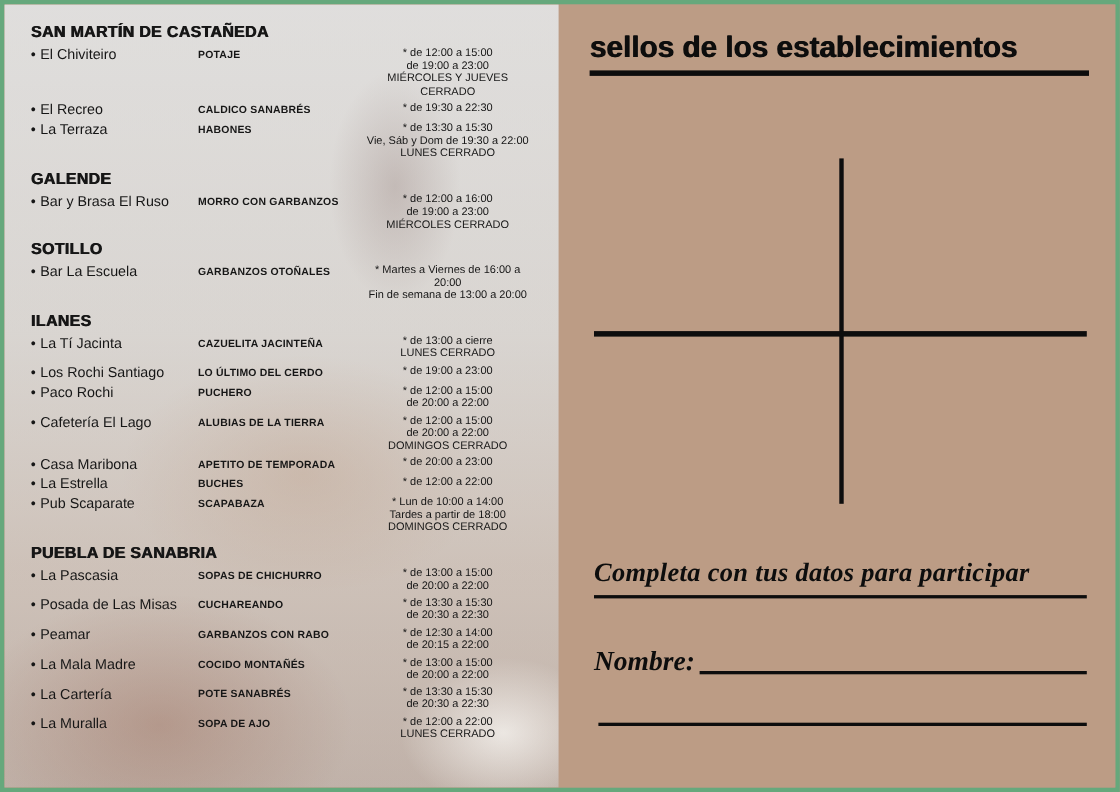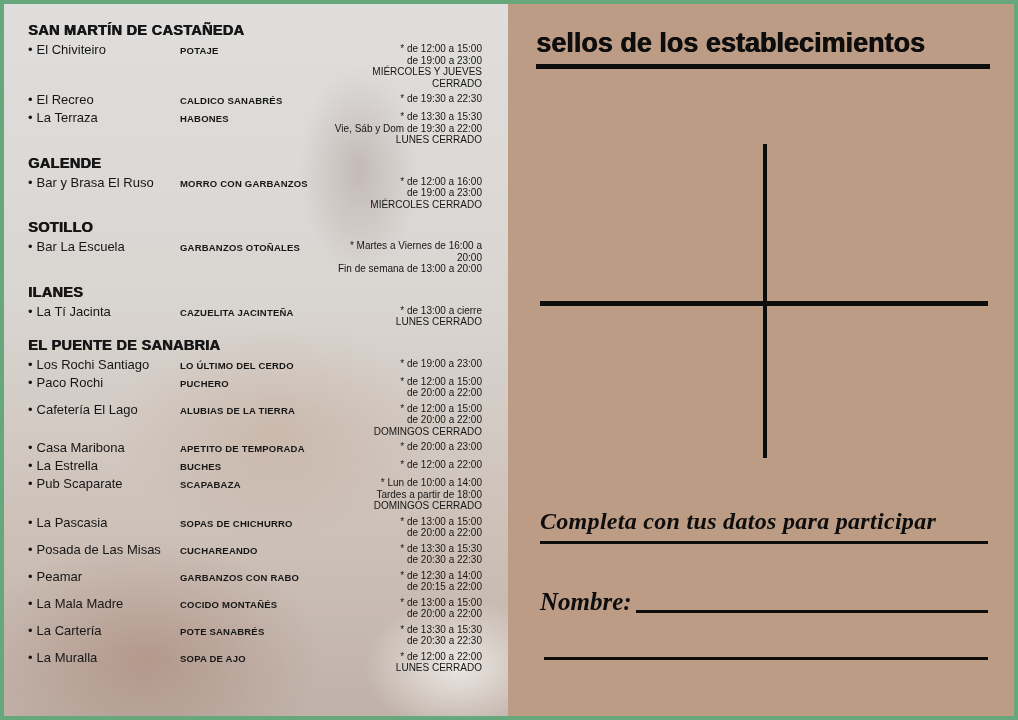--- a/index.html
+++ b/index.html
@@ -47,21 +47,21 @@
     margin:9px 0 5px;
   }
   .section:first-child .town{ margin-top:0; }
   .row{ display:flex; align-items:flex-start; margin-bottom:4px; }
   .rname{ width:152px; font-size:13px; font-weight:400; line-height:14px; }
   .rname .bullet{ margin-right:4px; }
   .dish{
     width:152px; font-size:9.5px; font-weight:600; letter-spacing:.2px;
     line-height:11.5px; padding-top:2px; text-transform:uppercase;
   }
-  .sched{ flex:1; text-align:right; font-size:10px; font-weight:500; }
+  .sched{ flex:1; text-align:center; font-size:10px; font-weight:500; }
   .sline{ line-height:11.5px; }
   
   .right-page{
     position:absolute; left:504px; top:0; right:0; height:712px;
     background:var(--tan);
     color:#0d0d0d;
   }
   .stamp-title{
     position:absolute; left:28px; right:24px; top:24px;
     font-size:27px; font-weight:900; letter-spacing:0;
@@ -176,21 +176,20 @@
     <div class="dish">CAZUELITA JACINTEÑA</div>
     <div class="sched">
                 <div class="sline">* de 13:00 a cierre</div>
                 <div class="sline">LUNES CERRADO</div>
               </div>
   </div>
 </div>
   </section>
 
   <section class="section">
-    <h2 class="town">EL PUENTE DE SANABRIA</h2>
     <div class="rows">
   <div class="row">
     <div class="rname"><span class="bullet">•</span><span class="txt">Los Rochi Santiago</span></div>
     <div class="dish">LO ÚLTIMO DEL CERDO</div>
     <div class="sched">
                 <div class="sline">* de 19:00 a 23:00</div>
               </div>
   </div>
 
   <div class="row">
@@ -234,20 +233,21 @@
     <div class="sched">
                 <div class="sline">* Lun de 10:00 a 14:00</div>
                 <div class="sline">Tardes a partir de 18:00</div>
                 <div class="sline">DOMINGOS CERRADO</div>
               </div>
   </div>
 </div>
   </section>
 
   <section class="section">
+    <h2 class="town">PUEBLA DE SANABRIA</h2>
     <div class="rows">
   <div class="row">
     <div class="rname"><span class="bullet">•</span><span class="txt">La Pascasia</span></div>
     <div class="dish">SOPAS DE CHICHURRO</div>
     <div class="sched">
                 <div class="sline">* de 13:00 a 15:00</div>
                 <div class="sline">de 20:00 a 22:00</div>
               </div>
   </div>
 

